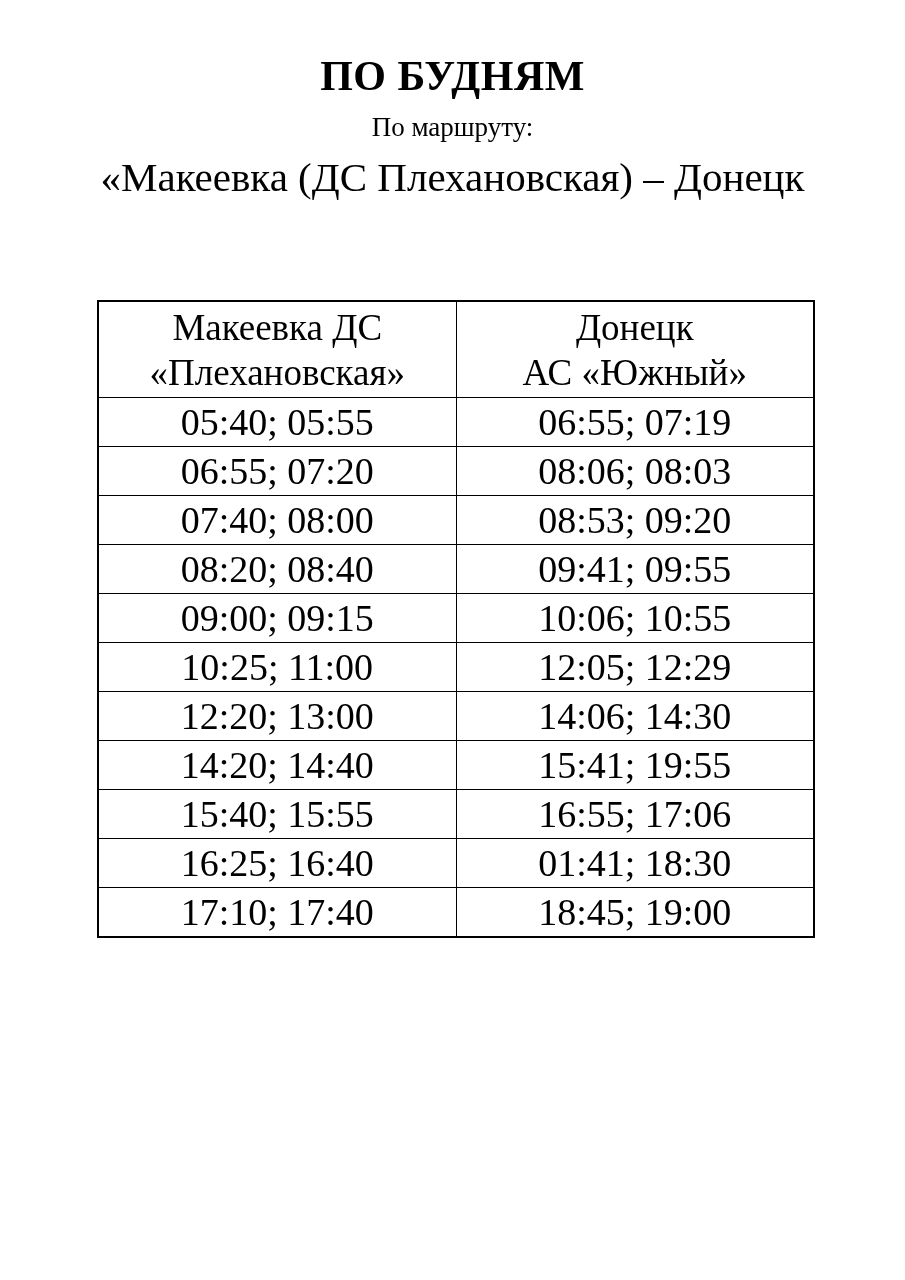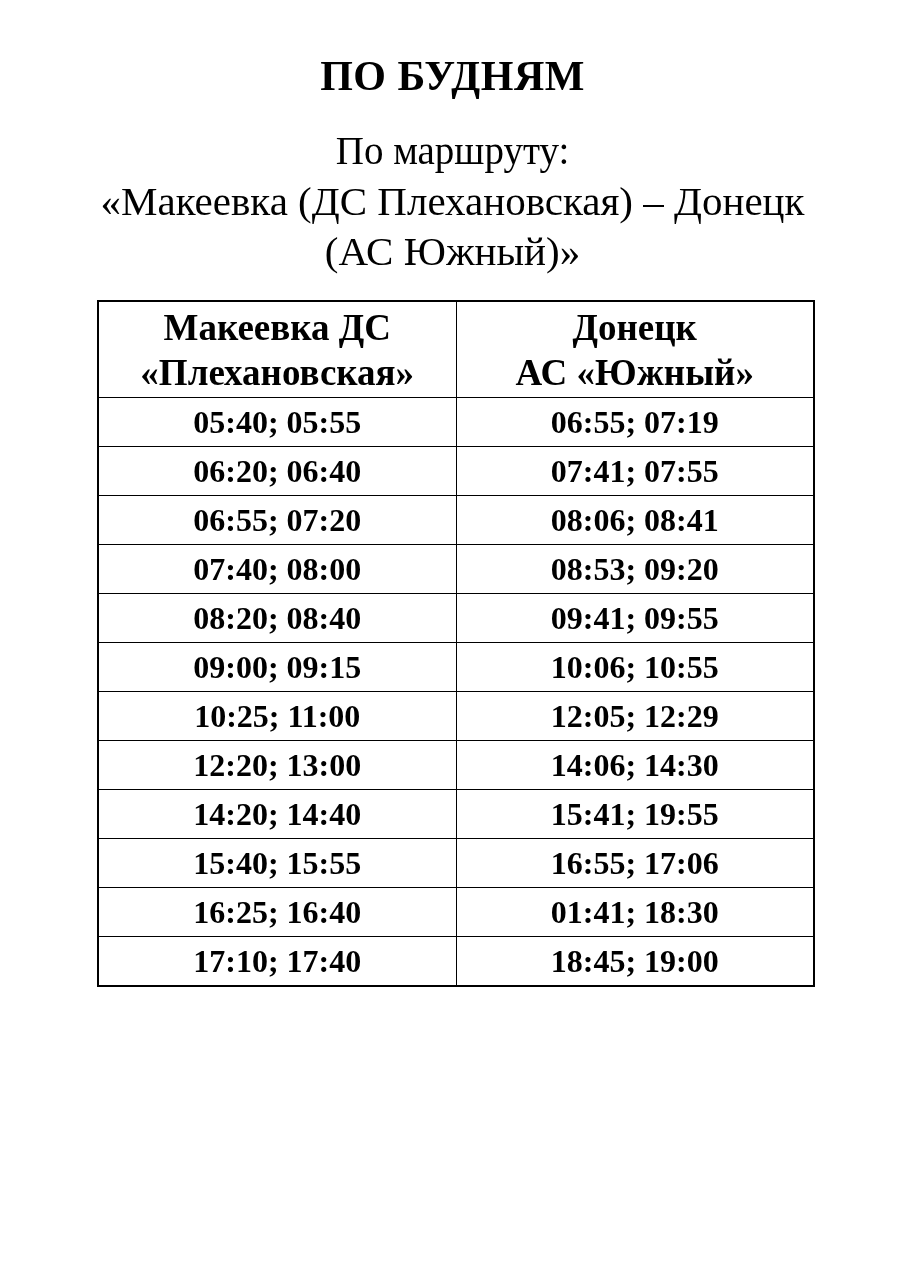--- a/index.html
+++ b/index.html
@@ -20,24 +20,23 @@
     padding-top: 50px;
     text-align: center;
   }
   .title-line {
     font-size: 42px;
     font-weight: bold;
     line-height: 52px;
     letter-spacing: 0.5px;
   }
   .subtitle-line {
-    font-size: 39px;
+    font-size: 27px;
     font-weight: normal;
     line-height: 50px;
-    margin-top: 24px;
   }
   .route-line {
     font-size: 41px;
     font-weight: normal;
     line-height: 50px;
     text-align: center;
   }
   table.schedule {
     position: absolute;
     left: 97px;
@@ -50,40 +49,39 @@
   table.schedule th,
   table.schedule td {
     border: 1.5px solid #000000;
     text-align: center;
     vertical-align: middle;
     padding: 0;
   }
   table.schedule th {
     height: 95px;
     font-size: 37px;
-    font-weight: bold;
+    font-weight: normal;
     line-height: 45px;
   }
   table.schedule td {
     height: 48px;
-    font-size: 32px;
-    font-weight: bold;
+    font-size: 38px;
+    font-weight: normal;
   }
   .hdr-line { display: block; }
 </style>
 </head>
 <body>
 
 <div class="page">
 
   <div class="header-block">
     <div class="title-line">ПО БУДНЯМ</div>
     <div class="subtitle-line">По маршруту:</div>
     <div class="route-line">«Макеевка (ДС Плехановская) – Донецк</div>
-    <div class="route-line">(АС Южный)»</div>
   </div>
 
   <table class="schedule">
     <thead>
       <tr>
         <th>
           <span class="hdr-line">Макеевка ДС</span>
           <span class="hdr-line">«Плехановская»</span>
         </th>
         <th>
@@ -91,26 +89,22 @@
           <span class="hdr-line">АС «Южный»</span>
         </th>
       </tr>
     </thead>
     <tbody>
         <tr>
           <td>05:40; 05:55</td>
           <td>06:55; 07:19</td>
         </tr>
         <tr>
-          <td>06:20; 06:40</td>
-          <td>07:41; 07:55</td>
-        </tr>
-        <tr>
           <td>06:55; 07:20</td>
-          <td>08:06; 08:41</td>
+          <td>08:06; 08:03</td>
         </tr>
         <tr>
           <td>07:40; 08:00</td>
           <td>08:53; 09:20</td>
         </tr>
         <tr>
           <td>08:20; 08:40</td>
           <td>09:41; 09:55</td>
         </tr>
         <tr>

